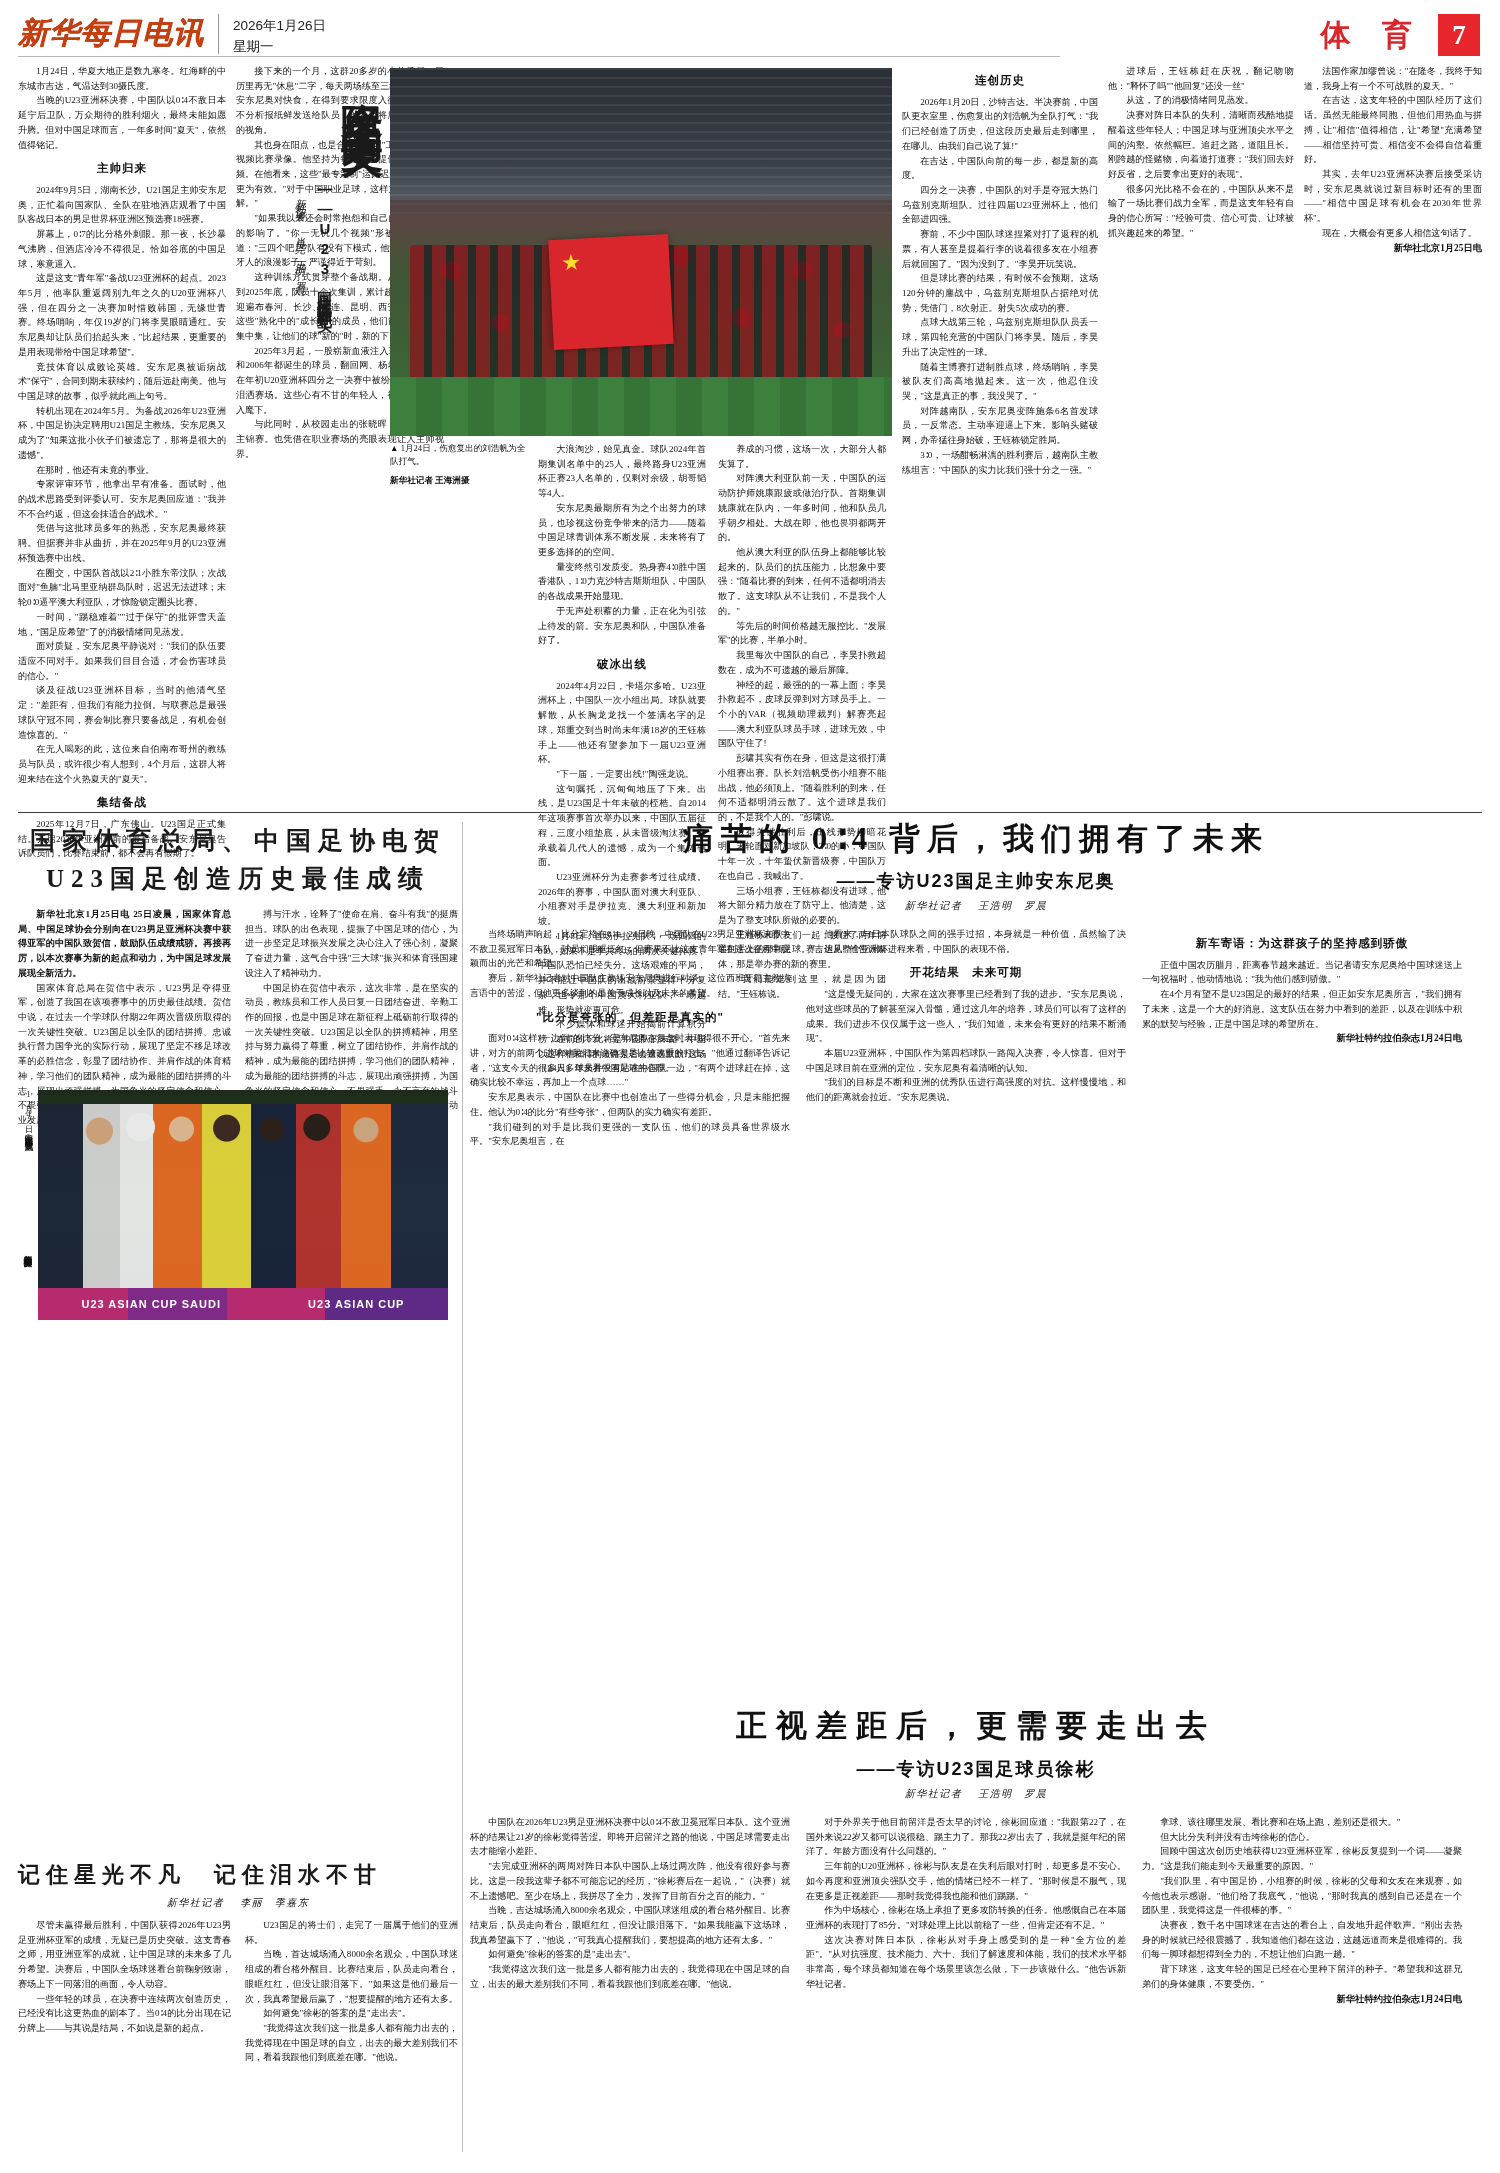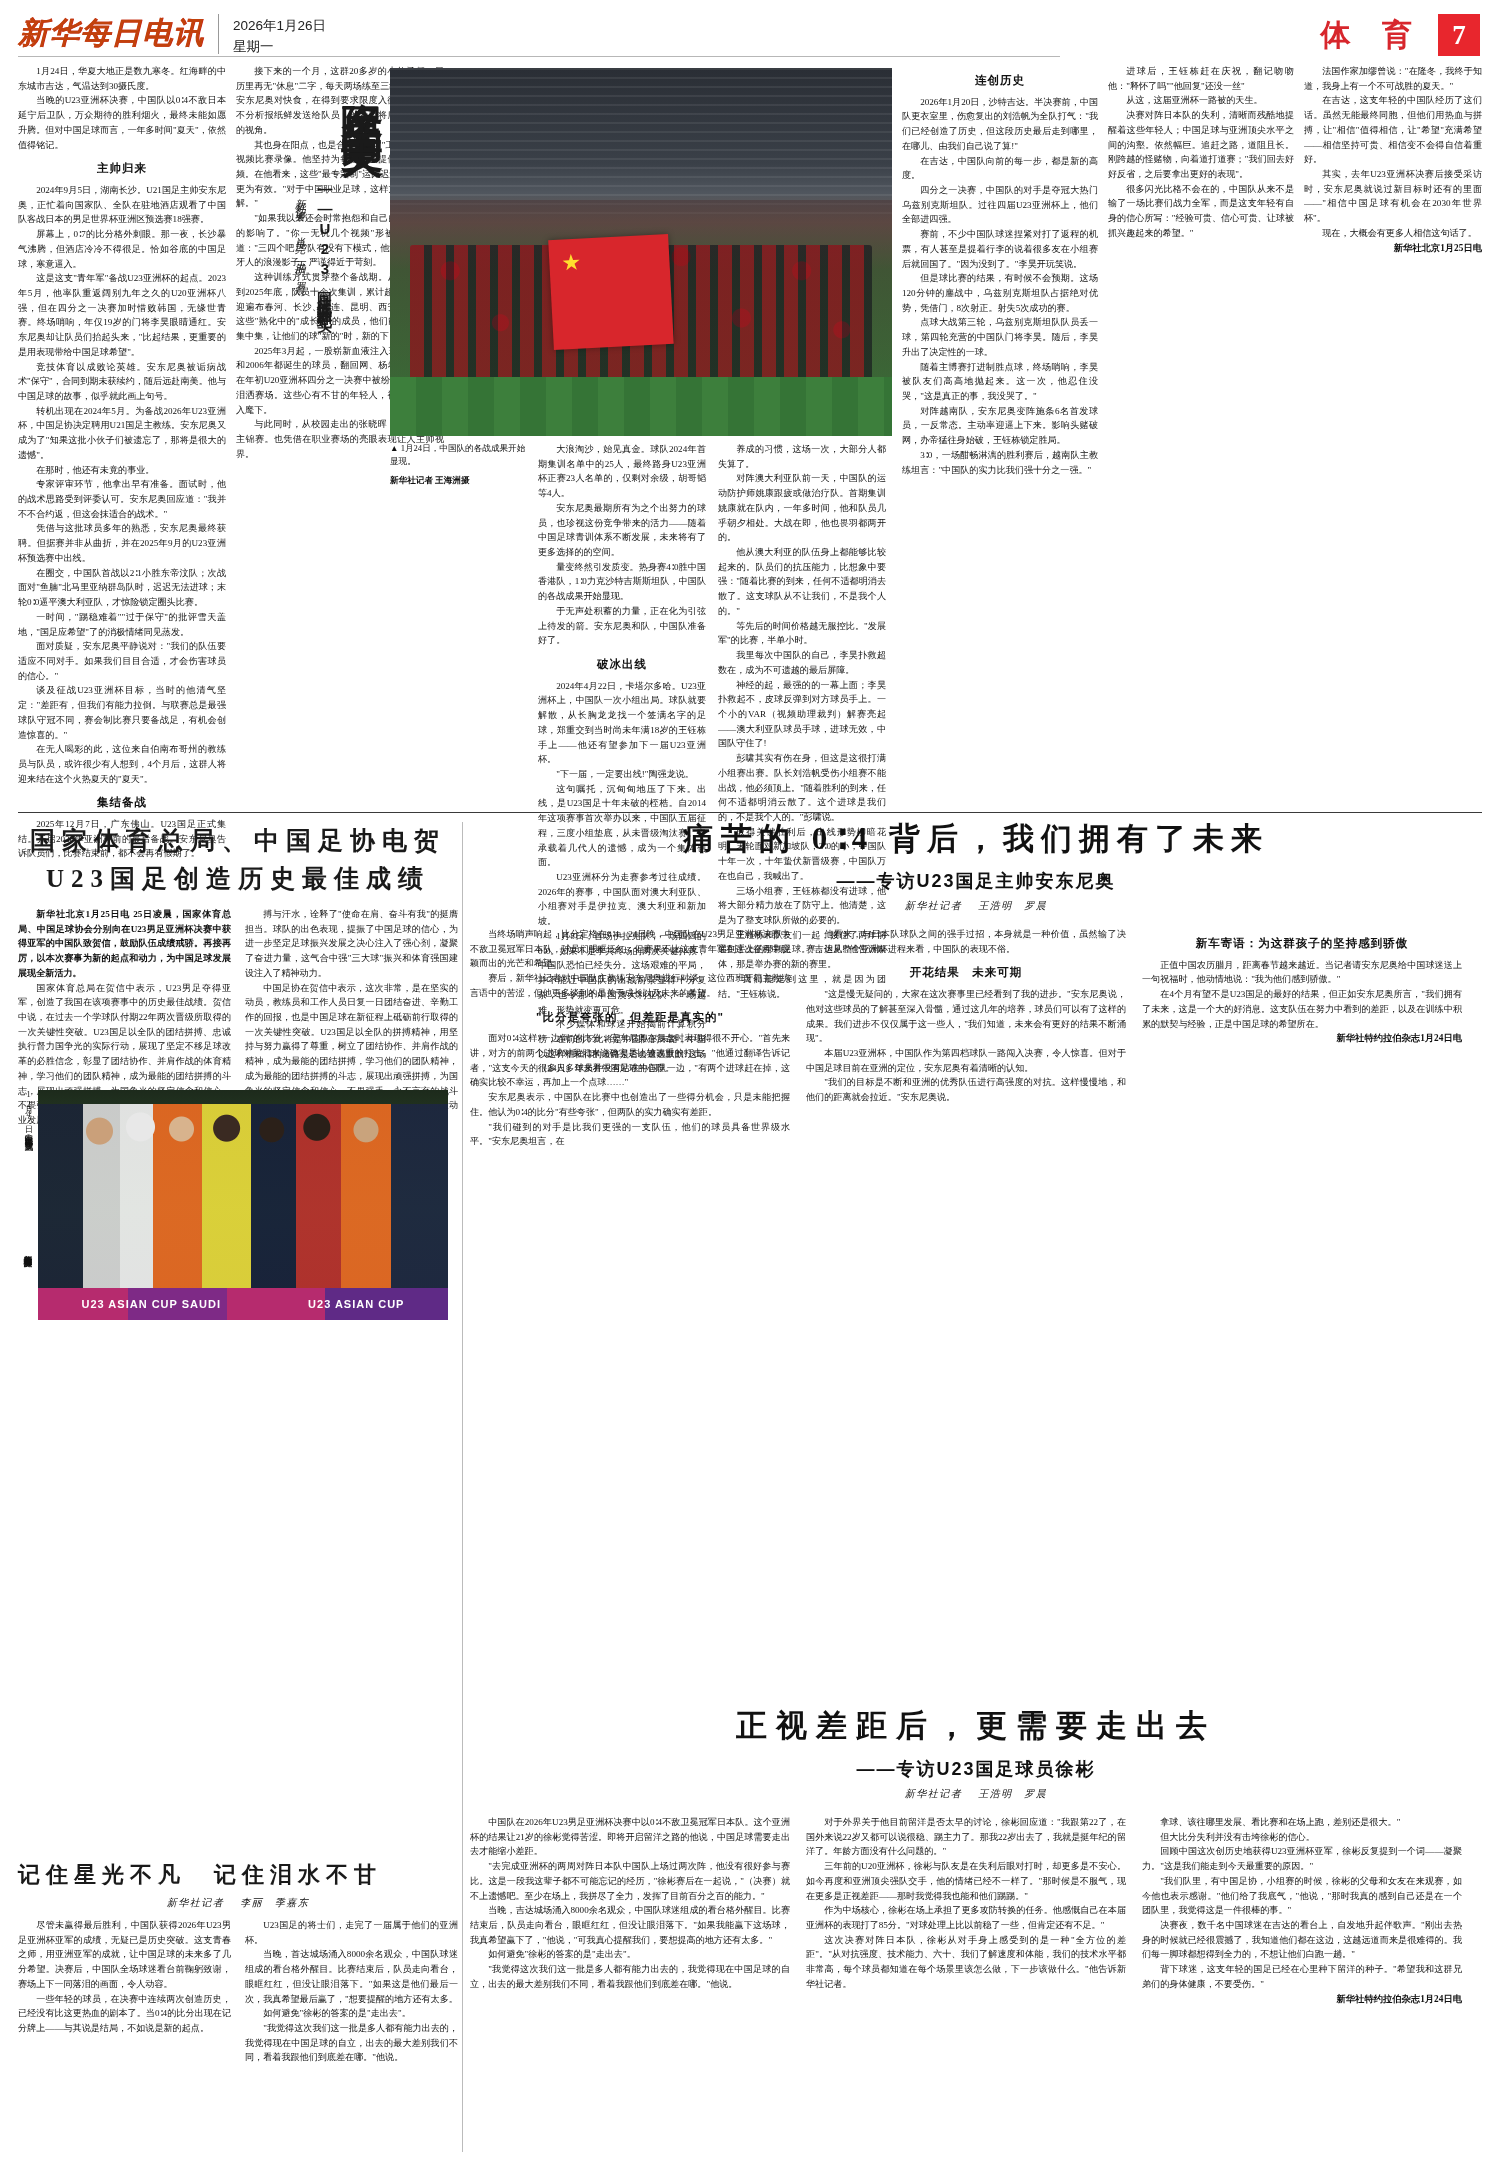--- a/index.html
+++ b/index.html
@@ -280,21 +280,21 @@
     <div class="photo-main">
       <div class="ph stadium-bg">
         <div class="stand-rows"></div>
         <div class="crowd"></div>
         <div class="team-row"></div>
         <div class="flag-cn"></div>
         <div class="pitch"></div>
       </div>
     </div>
     <div class="cap-block">
-      <span class="cl">▲ 1月24日，中国队的各战成果开始显现。</span>
+      <span class="cl">▲ 1月24日，伤愈复出的刘浩帆为全队打气。</span>
       <span class="cl cap-credit">新华社记者 王海洲摄</span>
     </div>
 
     <div class="t-col c4 col">
       <p>大浪淘沙，始见真金。球队2024年首期集训名单中的25人，最终路身U23亚洲杯正赛23人名单的，仅剩对余级，胡哥韬等4人。</p>
       <p>安东尼奥最期所有为之个出努力的球员，也珍视这份竞争带来的活力——随着中国足球青训体系不断发展，未来将有了更多选择的的空间。</p>
       <p>量变终然引发质变。热身赛4∶0胜中国香港队，1∶0力克沙特吉斯斯坦队，中国队的各战成果开始显现。</p>
       <p>于无声处积蓄的力量，正在化为引弦上待发的箭。安东尼奥和队，中国队准备好了。</p>
       <div class="sub-h">破冰出线</div>
       <p>2024年4月22日，卡塔尔多哈。U23亚洲杯上，中国队一次小组出局。球队就要解散，从长胸龙龙找一个签满名字的足球，郑重交到当时尚未年满18岁的王钰栋手上——他还有望参加下一届U23亚洲杯。</p>
@@ -327,21 +327,21 @@
       <p>赛前，不少中国队球迷捏紧对打了返程的机票，有人甚至是提着行李的说着很多友在小组赛后就回国了。"因为没到了。"李昊开玩笑说。</p>
       <p>但是球比赛的结果，有时候不会预期。这场120分钟的鏖战中，乌兹别克斯坦队占据绝对优势，凭借门，8次射正。射失5次成功的赛。</p>
       <p>点球大战第三轮，乌兹别克斯坦队队员丢一球，第四轮充营的中国队门将李昊。随后，李昊升出了决定性的一球。</p>
       <p>随着主博赛打进制胜点球，终场哨响，李昊被队友们高高地抛起来。这一次，他忍住没哭，"这是真正的事，我没哭了。"</p>
       <p>对阵越南队，安东尼奥变阵施条6名首发球员，一反常态。主动率迎逼上下来。影响头赌破网，办帝猛往身始破，王钰栋锁定胜局。</p>
       <p>3∶0，一场酣畅淋漓的胜利赛后，越南队主教练坦言："中国队的实力比我们强十分之一强。"</p>
     </div>
 
     <div class="t-col c7 col">
       <p>进球后，王钰栋赶在庆祝，翻记吻吻他："释怀了吗""他回复"还没一丝"</p>
-      <p>从这，这届亚洲杯一路被的天生。</p>
+      <p>从这，了的消极情绪同见蒸发。</p>
       <p>决赛对阵日本队的失利，清晰而残酷地提醒着这些年轻人；中国足球与亚洲顶尖水平之间的沟壑。依然幅巨。追赶之路，道阻且长。刚跨越的怪赌物，向着道打道赛；"我们回去好好反省，之后要拿出更好的表现"。</p>
       <p>很多闪光比格不会在的，中国队从来不是输了一场比赛们战力全军，而是这支年轻有自身的信心所写："经验可贵、信心可贵、让球被抓兴趣起来的希望。"</p>
     </div>
 
     <div class="t-col c8 col">
       <p>法国作家加缪曾说："在隆冬，我终于知道，我身上有一个不可战胜的夏天。"</p>
       <p>在吉达，这支年轻的中国队经历了这们话。虽然无能最终同胞，但他们用热血与拼搏，让"相信"值得相信，让"希望"充满希望——相信坚持可贵、相信变不会得自信着重好。</p>
       <p>其实，去年U23亚洲杯决赛后接受采访时，安东尼奥就说过新目标时还有的里面——"相信中国足球有机会在2030年世界杯"。</p>
       <p>现在，大概会有更多人相信这句话了。</p>
       <p class="sig">新华社北京1月25日电</p>

